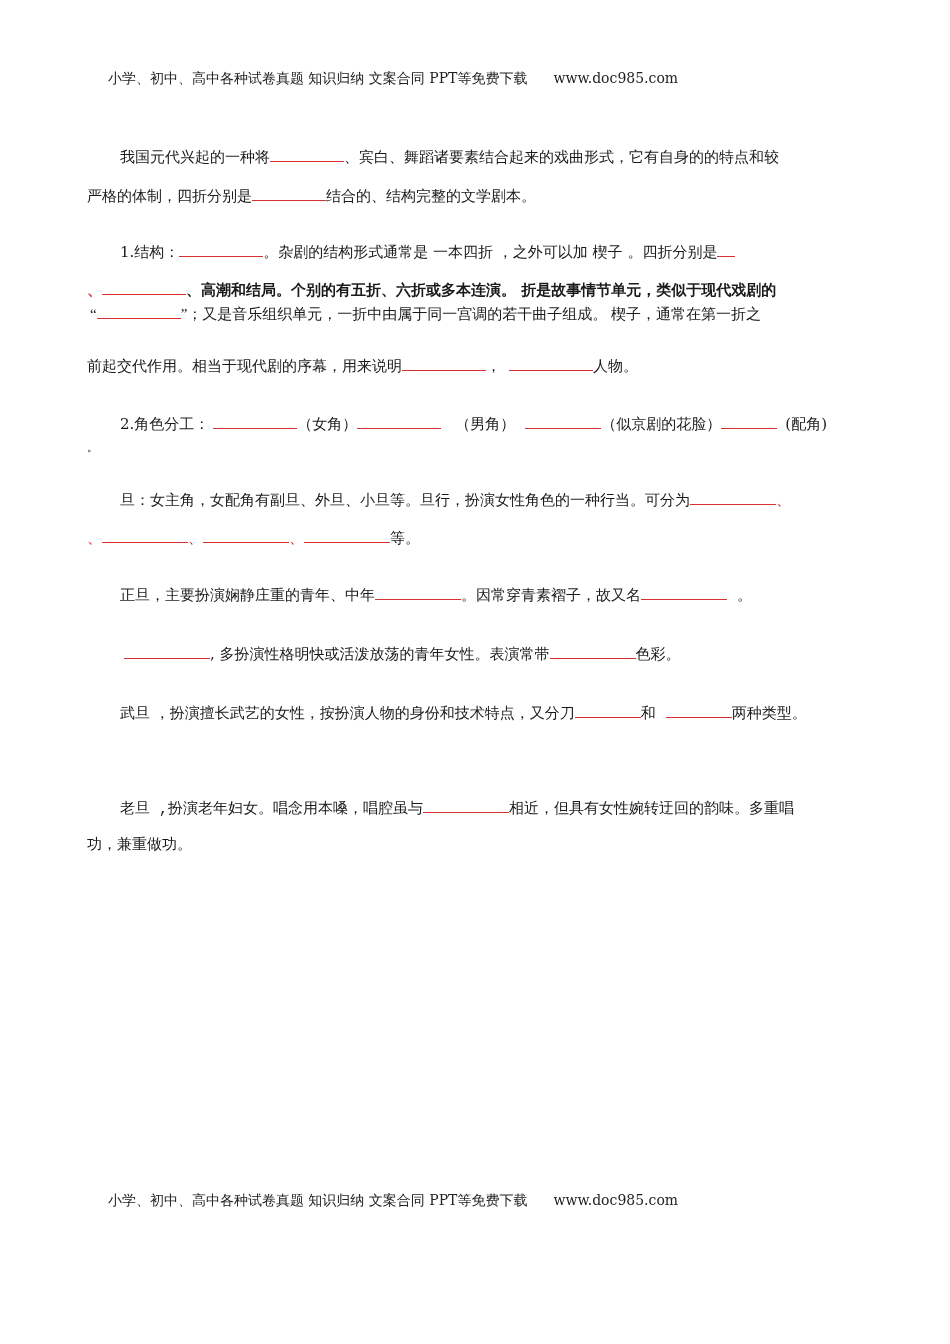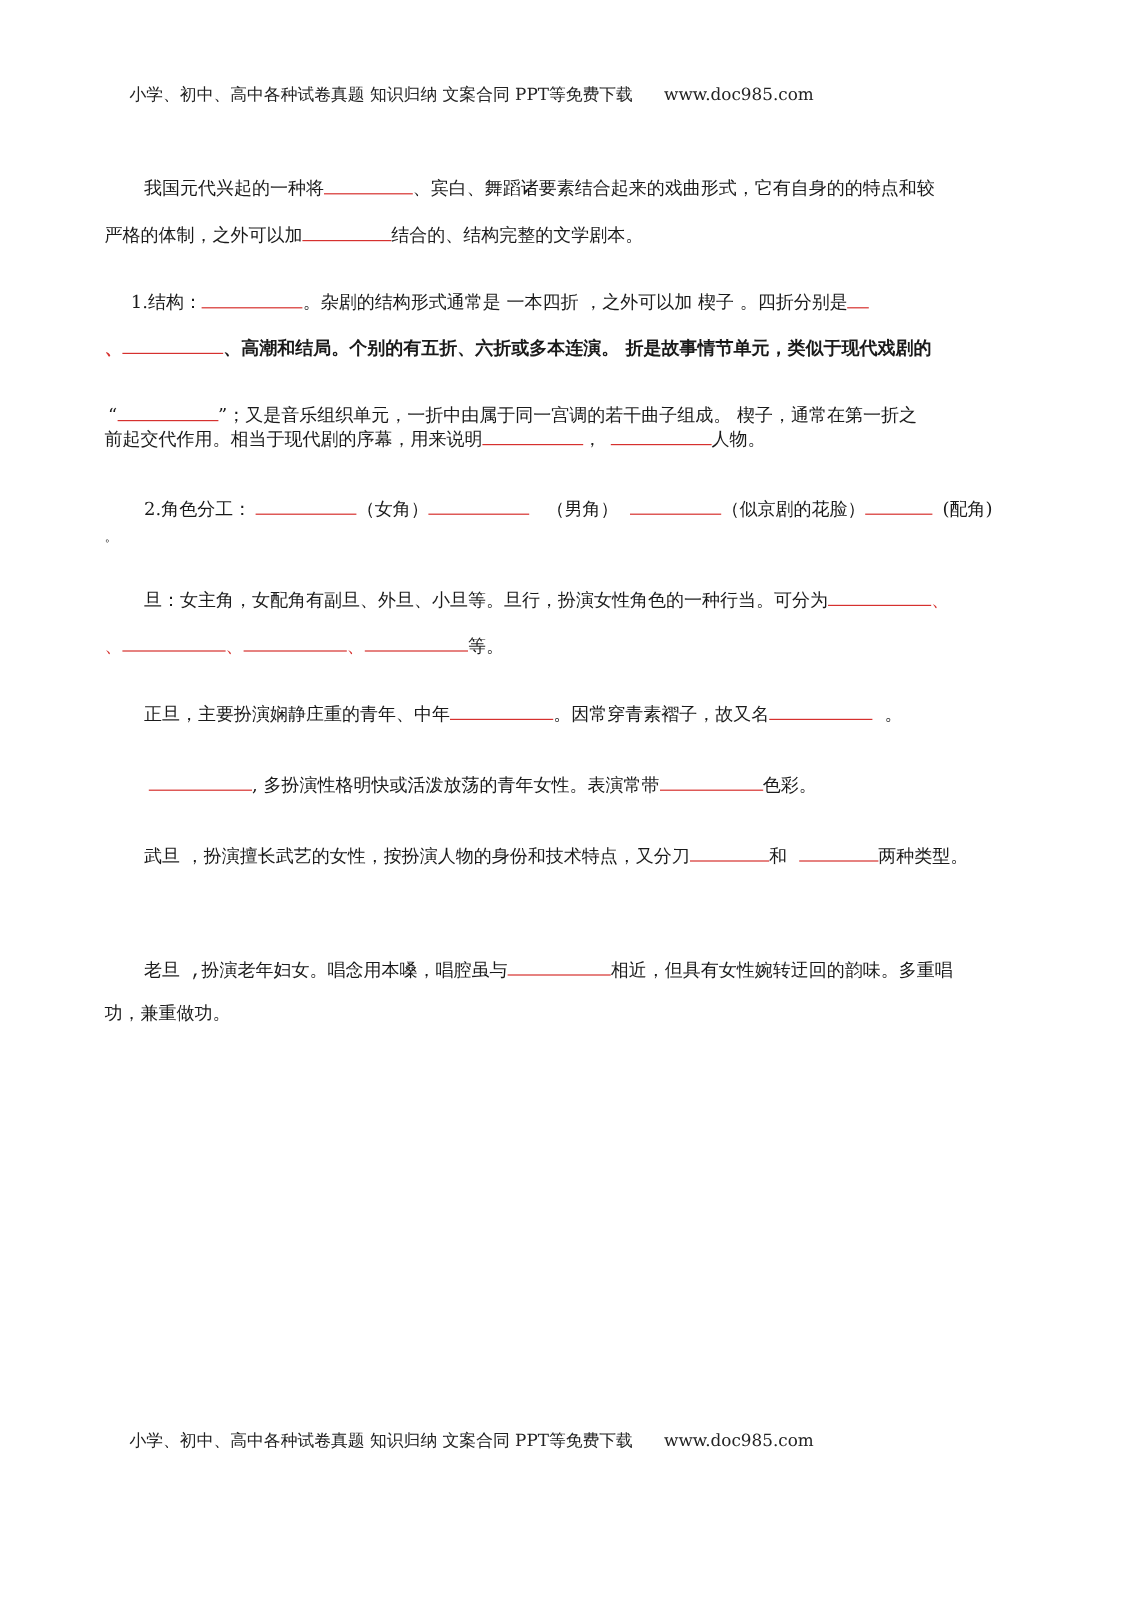--- a/index.html
+++ b/index.html
@@ -15,30 +15,30 @@
 <body>
 
 <div class="hdr" style="top:70px;">
   <span>小学、初中、高中各种试卷真题 知识归纳 文案合同 PPT等免费下载</span><span class="url">www.doc985.com</span>
 </div>
 
 <div class="line" style="left:120px;top:147px;text-align:center;">
   <span>我国元代兴起的一种将</span><span class="blank" style="width:74px"></span><span>、宾白、舞蹈诸要素结合起来的戏曲形式，它有自身的的特点和较</span>
 </div>
 <div class="line" style="left:87px;top:186px;">
-  <span>严格的体制，之外可以加</span><span class="blank" style="width:74px"></span><span>结合的、结构完整的文学剧本。</span>
+  <span>严格的体制，四折分别是</span><span class="blank" style="width:74px"></span><span>结合的、结构完整的文学剧本。</span>
 </div>
 
-<div class="line" style="left:109px;top:242px;">
+<div class="line" style="left:120px;top:242px;">
   <span>1.结构：</span><span class="blank" style="width:84px"></span><span>。杂剧的结构形式通常是 一本四折 ，之外可以加 楔子 。四折分别是</span><span class="blank" style="width:18px"></span>
 </div>
 <div class="line" style="left:87px;top:280px;font-weight:bold;">
   <span class="red">、</span><span class="blank" style="width:84px"></span><span>、高潮和结局。个别的有五折、六折或多本连演。 折是故事情节单元，类似于现代戏剧的</span>
 </div>
-<div class="line" style="left:90px;top:336px;">
+<div class="line" style="left:90px;top:304px;font-family:Liberation Serif, serif;">
   <span>“</span><span class="blank" style="width:84px"></span><span>”；又是音乐组织单元，一折中由属于同一宫调的若干曲子组成。 楔子，通常在第一折之</span>
 </div>
 <div class="line" style="left:87px;top:356px;">
   <span>前起交代作用。相当于现代剧的序幕，用来说明</span><span class="blank" style="width:84px"></span><span>，</span><span class="blank" style="width:84px;margin-left:8px"></span><span>人物。</span>
 </div>
 
 <div class="line" style="left:120px;top:414px;">
   <span>2.角色分工：</span><span class="blank" style="width:84px;margin-left:4px"></span><span>（女角）</span><span class="blank" style="width:84px"></span><span style="margin-left:14px">（男角）</span><span class="blank" style="width:76px;margin-left:10px"></span><span>（似京剧的花脸）</span><span class="blank" style="width:56px"></span><span style="margin-left:8px">(配角)</span>
 </div>
 <div class="line" style="left:87px;top:440px;font-size:11px;">

